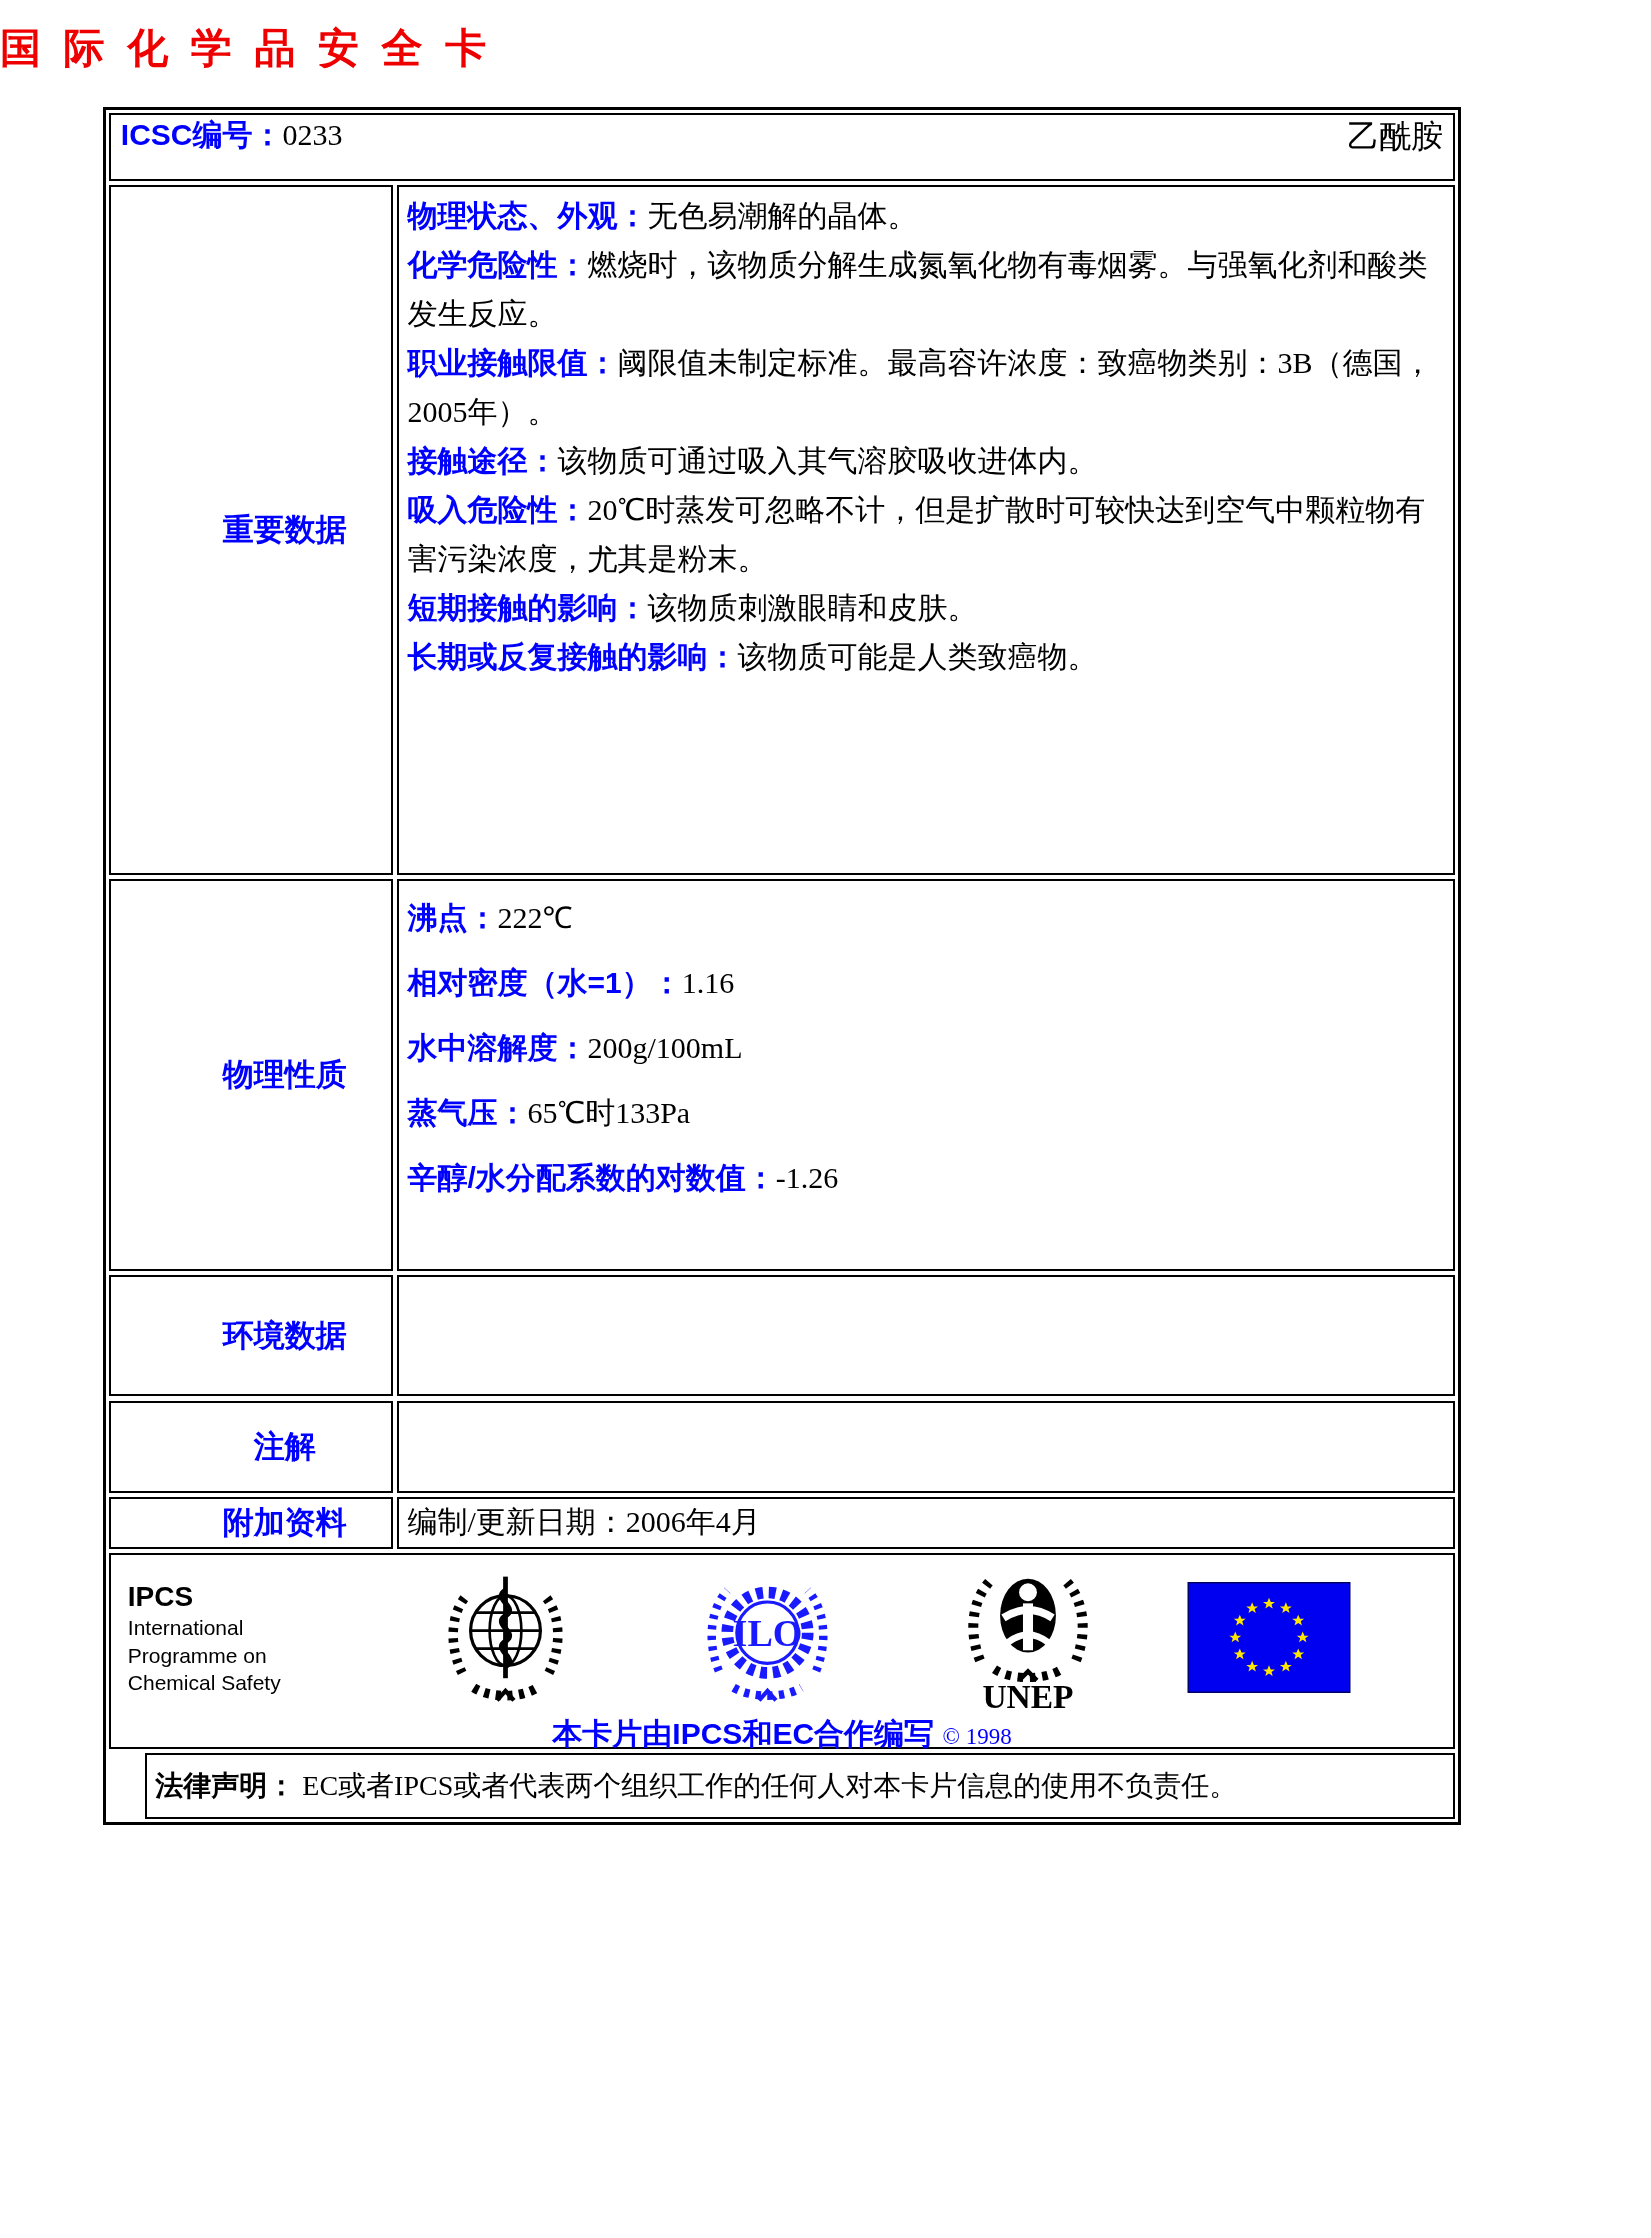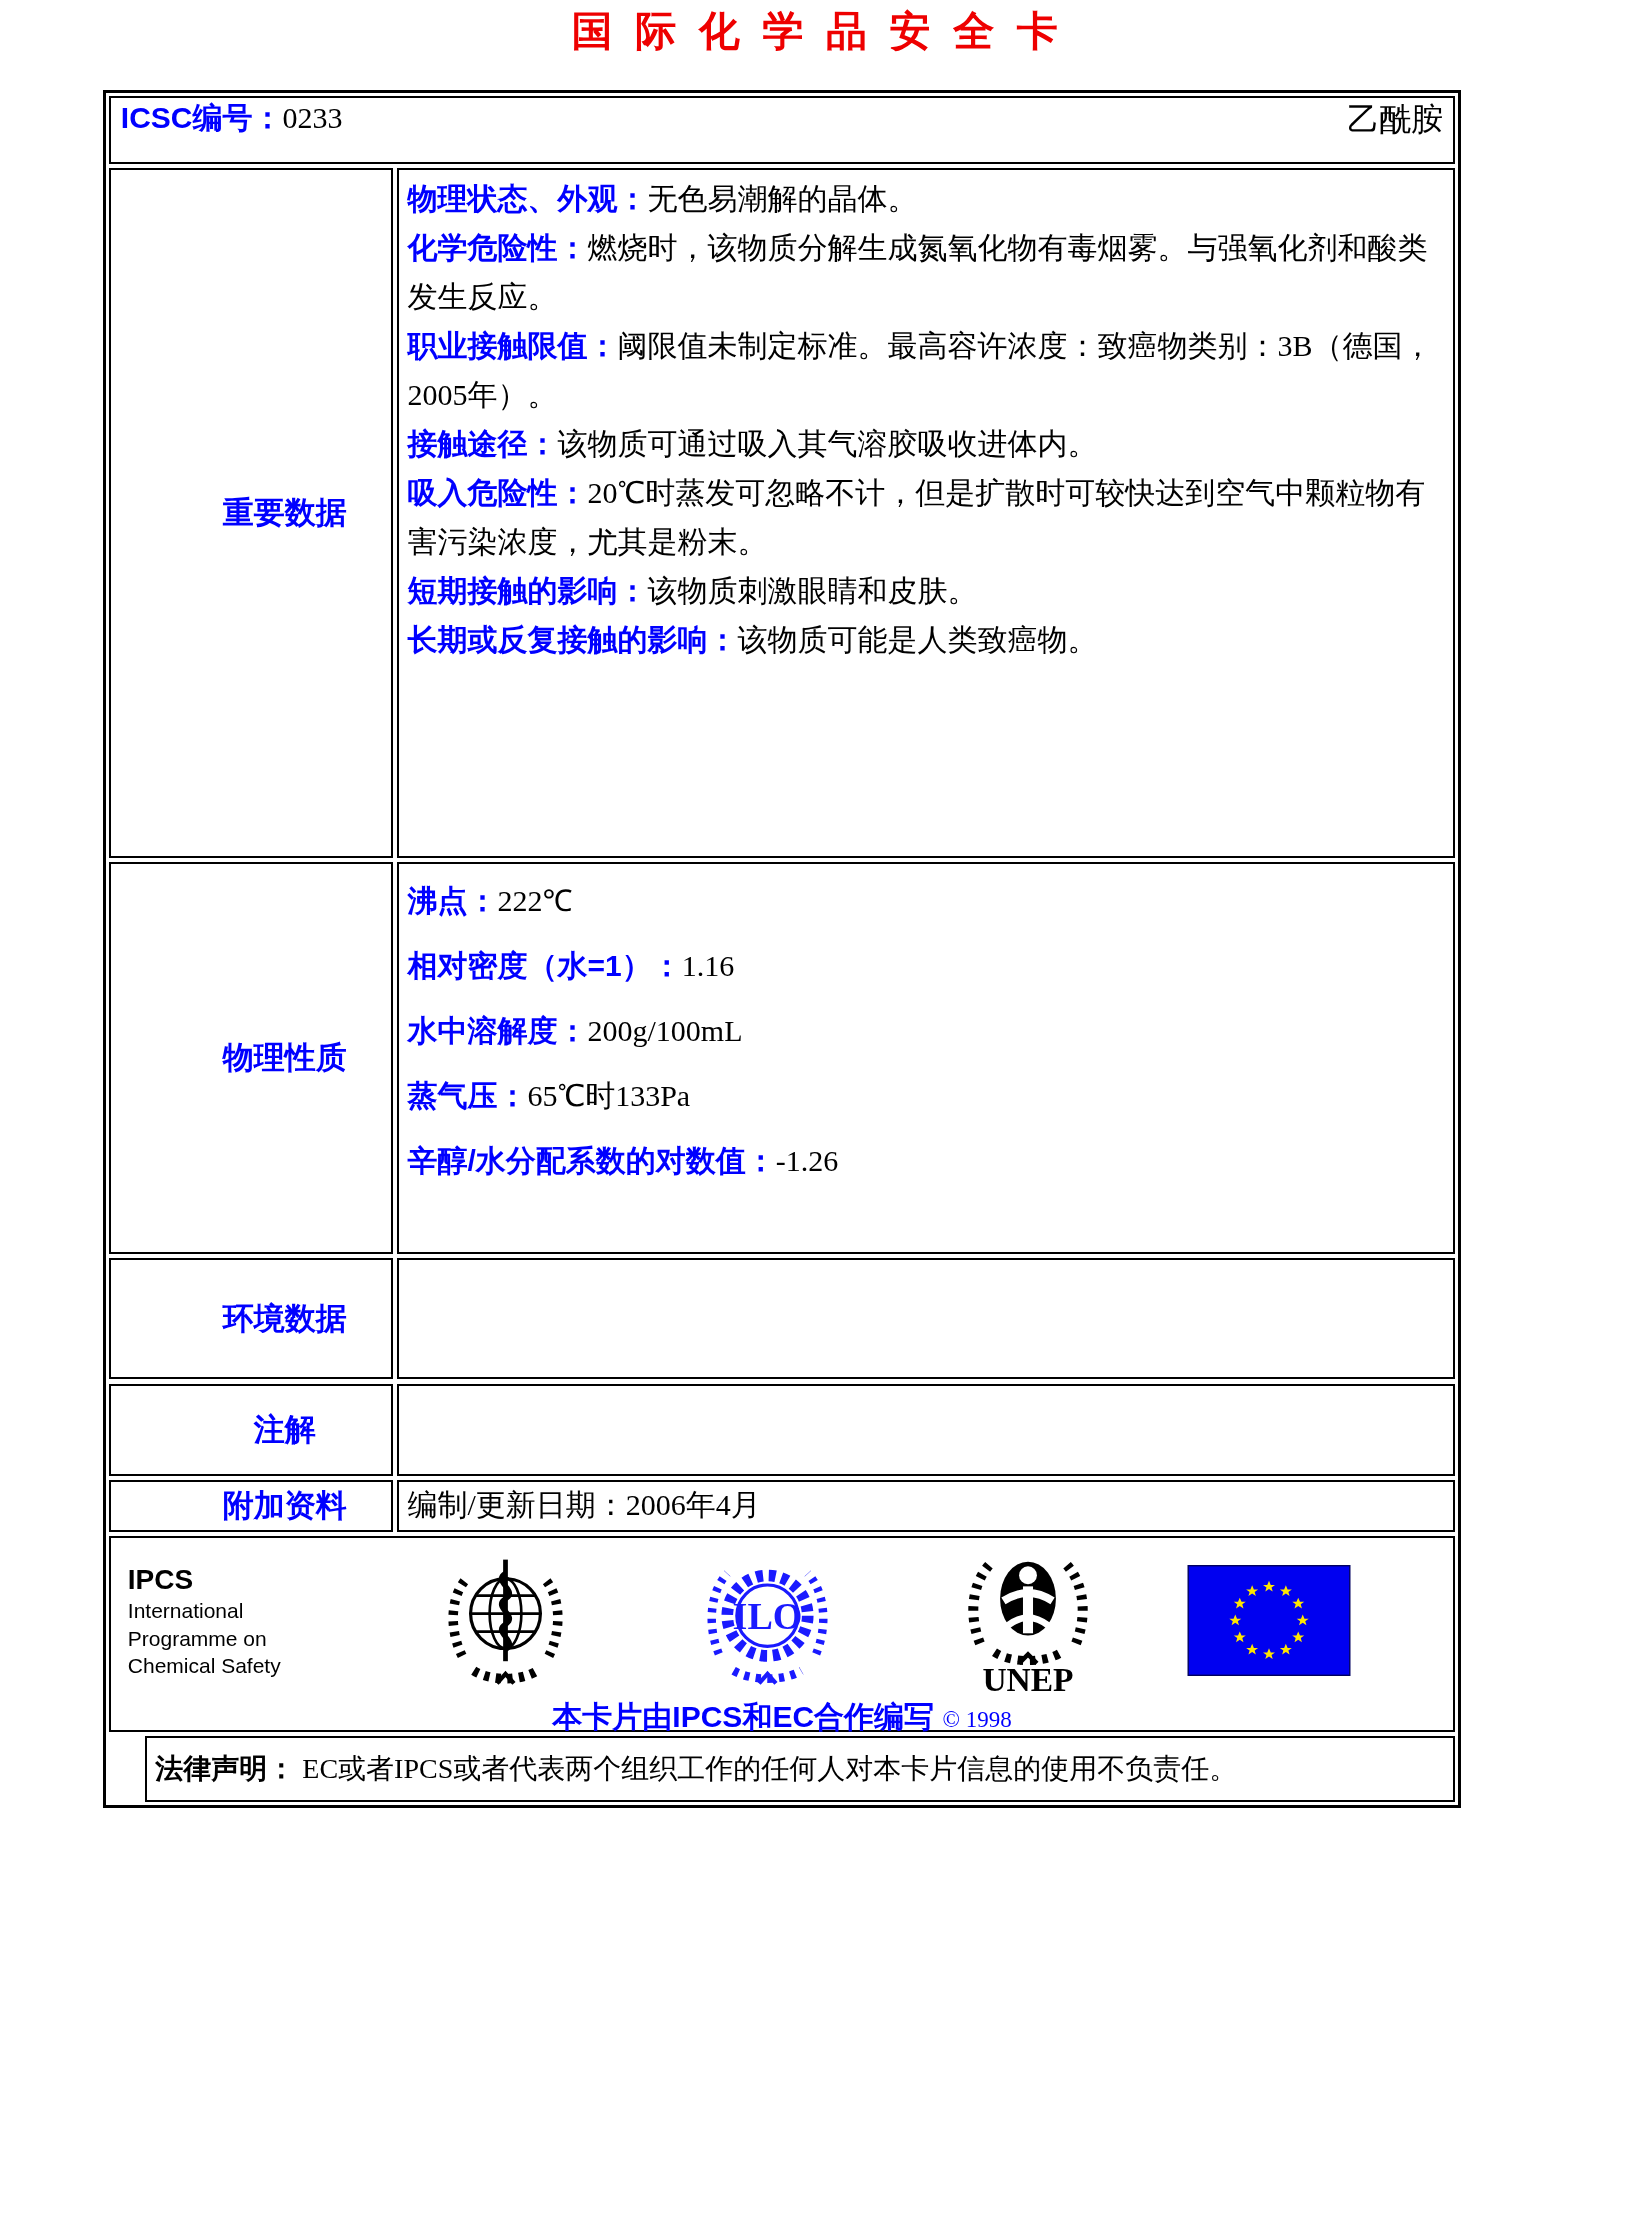--- a/index.html
+++ b/index.html
@@ -1,19 +1,19 @@
 <!DOCTYPE html>
 <html style="font-size:11.3px"><head>
 <meta charset="utf-8">
 <style>
   html,body{margin:0;padding:0;background:#ffffff;}
   body{width:1652px;height:2239px;position:relative;font-family:"Liberation Sans",sans-serif;-webkit-font-smoothing:antialiased;}
   .page{position:relative;width:1652px;height:2239px;overflow:hidden;}
 
-  .title{margin:0;padding-top:4px;height:55px;text-align:center;
+  .title{margin:0;padding-top:21px;height:55px;text-align:left;
          font-family:"DejaVu Serif","Liberation Serif",serif;
          font-weight:bold;font-size:41px;letter-spacing:22.6px;color:#ee0000;}
 
   .card{margin:31px 0 0 103px;width:1358px;border:3.5px solid #000;padding:2.8px;box-sizing:border-box;background:#fff;}
   .row{display:flex;gap:4.2px;margin-bottom:4.2px;}
   .row:last-child{margin-bottom:0;margin-left:36px;}
   .cell{border:2.1px solid #000;box-sizing:border-box;background:#fff;}
 
   
   .r-header .cell{height:68px;}

